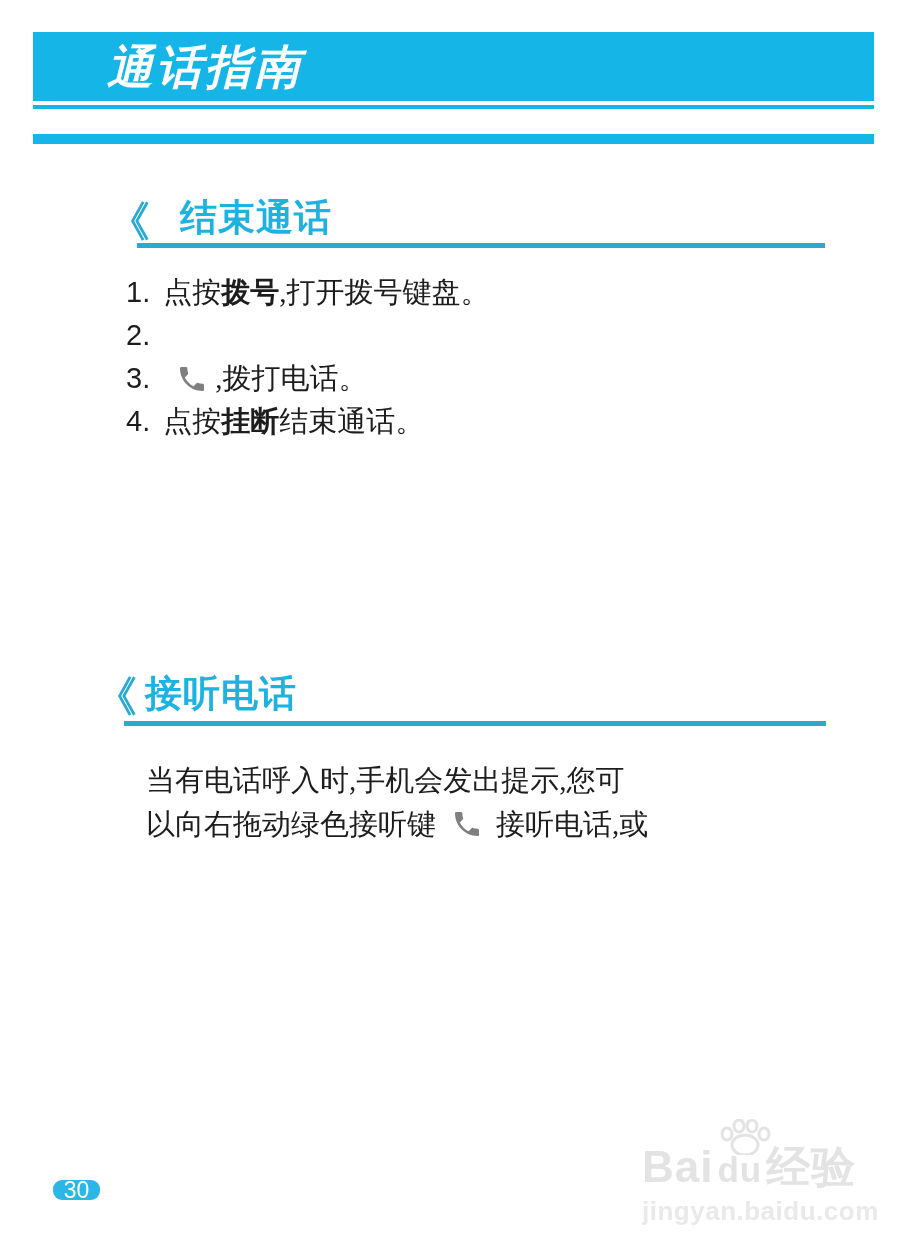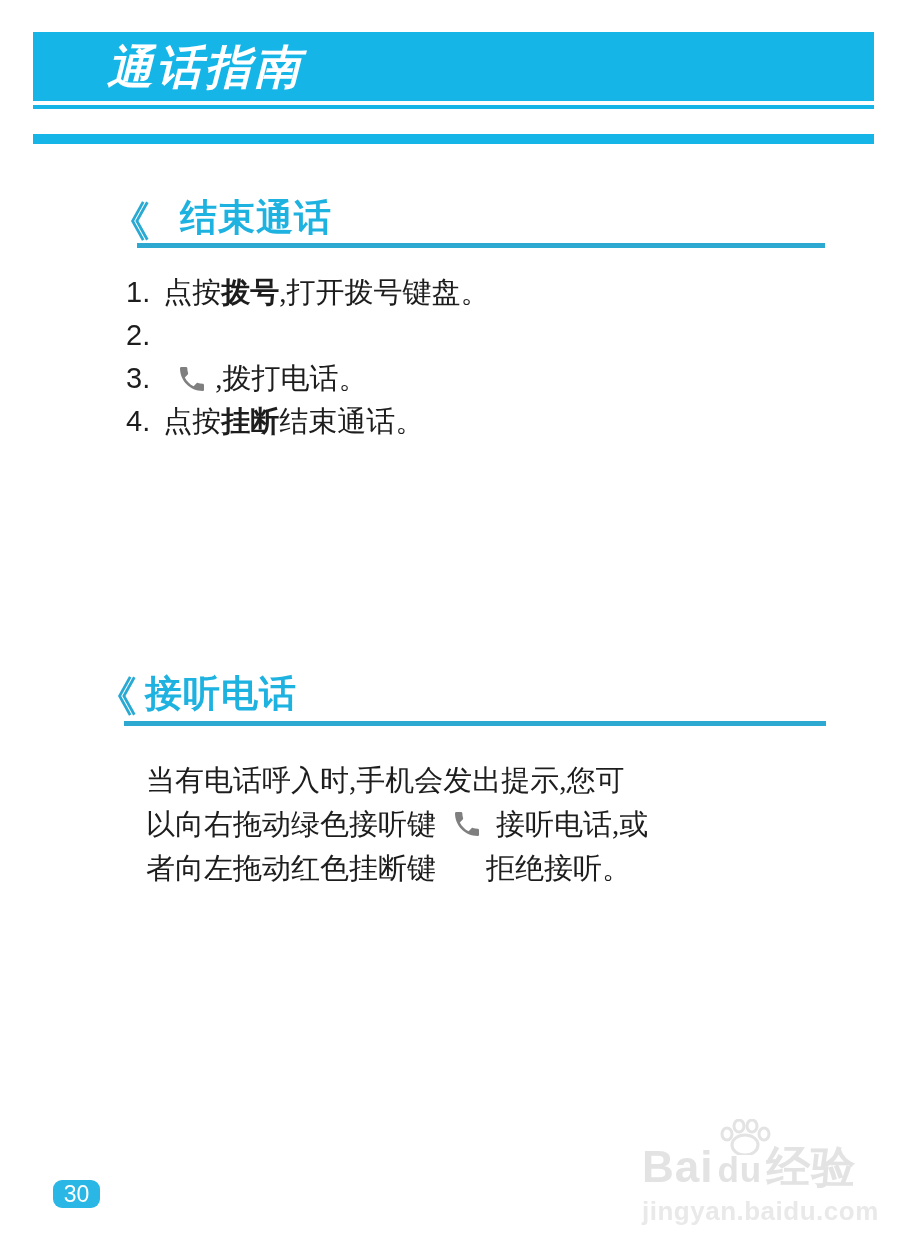--- a/index.html
+++ b/index.html
@@ -147,21 +147,21 @@
     width: 50px;
     height: 1px;
   }
 
   
   .page-number-badge {
     position: absolute;
     left: 53px;
     top: 1180px;
     width: 47px;
-    height: 28px;
+    height: 20px;
     border-radius: 9px;
     background: #2bb7e5;
     color: #ffffff;
     font-family: "Liberation Sans", "DejaVu Sans", sans-serif;
     font-size: 23px;
     display: flex;
     align-items: center;
     justify-content: center;
   }
 
@@ -255,25 +255,20 @@
   <div class="underline underline-answer"></div>
 
   <div class="para">
     <span class="pline">当有电话呼入时,手机会发出提示,您可</span>
     <span class="pline">
       <span>以向右拖动绿色接听键</span>
       <svg class="call-icon" viewBox="0 0 24 24">
         <path fill="#7f7f7f" d="M6.62 10.79c1.44 2.83 3.76 5.14 6.59 6.59l2.2-2.2c.27-.27.67-.36 1.02-.24 1.12.37 2.33.57 3.57.57.55 0 1 .45 1 1V20c0 .55-.45 1-1 1-9.39 0-17-7.61-17-17 0-.55.45-1 1-1h3.5c.55 0 1 .45 1 1 0 1.25.2 2.45.57 3.57.11.35.03.74-.25 1.02l-2.2 2.2z"></path>
       </svg>
       <span>接听电话,或</span>
-    </span>
-    <span class="pline">
-      <span>者向左拖动红色挂断键</span>
-      <span class="icon-gap"></span>
-      <span>拒绝接听。</span>
     </span>
   </div>
 
   <div class="page-number-badge">30</div>
 
   <div class="watermark">
     <div class="wm-brand">
       <span>Bai</span>
       <span class="wm-du-wrap">
         <svg class="paw-icon" viewBox="0 0 52 36">

